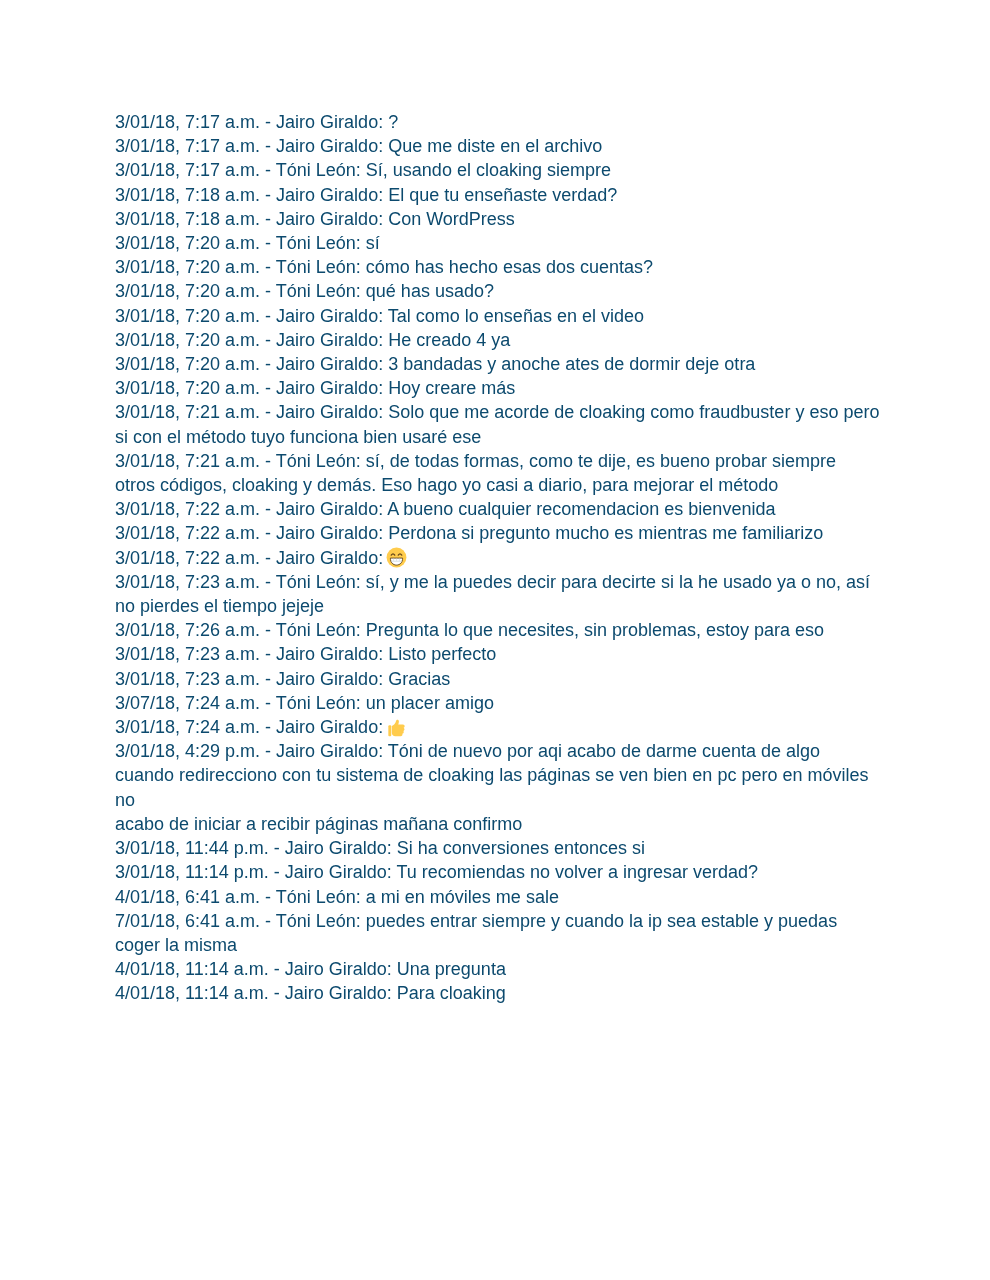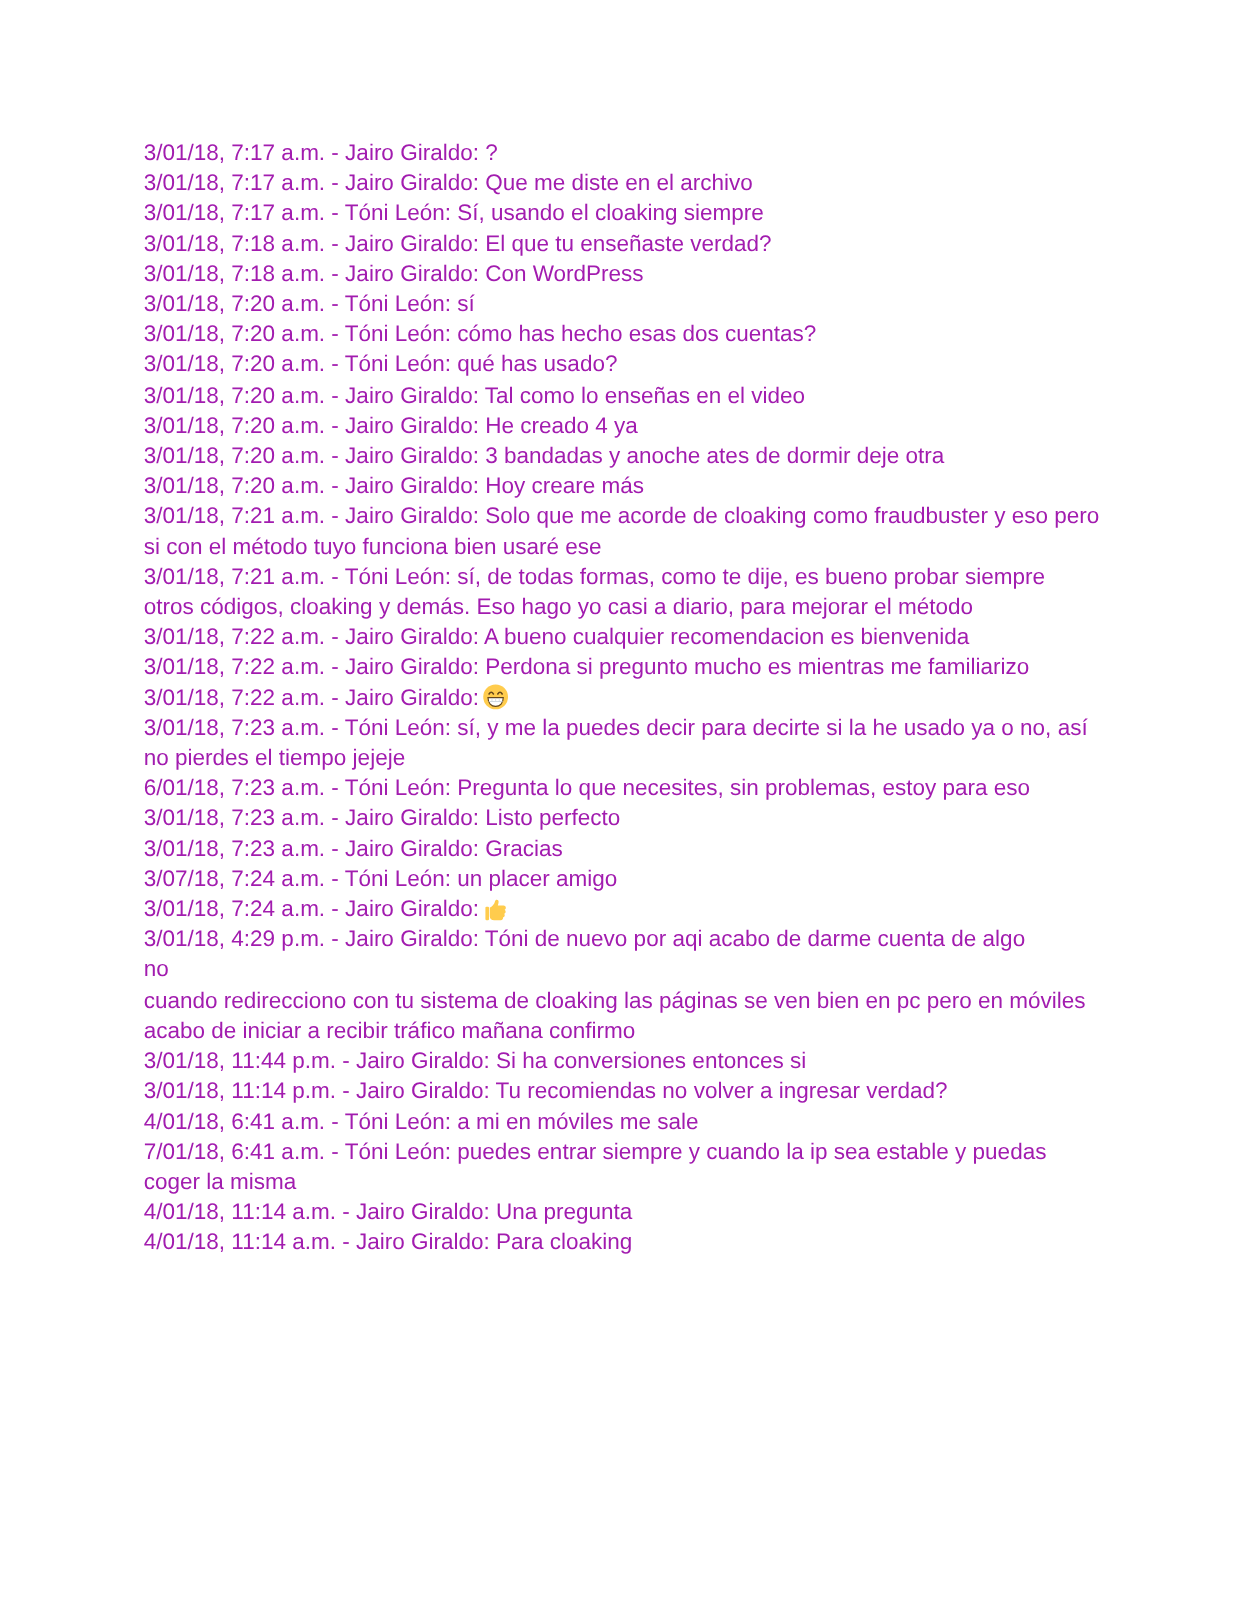--- a/index.html
+++ b/index.html
@@ -65,21 +65,21 @@
     <line x1="18" y1="19.6" x2="18" y2="23.8" stroke="#CCD6DD" stroke-width="1"></line>
     <line x1="23" y1="19.6" x2="23" y2="23.8" stroke="#CCD6DD" stroke-width="1"></line>
   </symbol>
   <symbol id="thumb-symbol" viewBox="0 0 36 36">
     <path fill="#FFCC4D" d="M10 17 C13 16.5 16.3 12.6 17.2 8.6 C17.9 5.4 22.3 6 22.1 9.3 C22 11.9 21 14.5 21 14.5 L29 14.5 C30.7 14.5 32 15.8 32 17.5 C32 18.7 31.3 19.7 30.2 20.2 C31.1 20.7 31.7 21.7 31.7 22.8 C31.7 24.1 30.9 25.2 29.7 25.6 C30.2 26.1 30.5 26.8 30.5 27.6 C30.5 29.1 29.4 30.3 28 30.5 C28.1 30.8 28.2 31.2 28.2 31.5 C28.2 33.2 26.9 34.5 25.2 34.5 L16 34.5 C12.5 34.5 10 32.5 10 29 Z"></path>
     <rect x="4" y="16" width="5" height="18.5" rx="1.6" fill="#FFCC4D"></rect>
   </symbol>
 </svg>
 
 <div class="page">
-  <div id="transcript" class="transcript" style="color: #a21caf;">
+  <div id="transcript" class="transcript" style="color: #0c4a6e;">
       <div class="message">
         <div class="line">3/01/18, 7:17 a.m. - Jairo Giraldo: ?</div>
       </div>
       <div class="message">
         <div class="line">3/01/18, 7:17 a.m. - Jairo Giraldo: Que me diste en el archivo</div>
       </div>
       <div class="message">
         <div class="line">3/01/18, 7:17 a.m. - Tóni León: Sí, usando el cloaking siempre</div>
       </div>
       <div class="message">
@@ -126,43 +126,43 @@
       <div class="message">
         <div class="line">3/01/18, 7:22 a.m. - Jairo Giraldo:<span class="emoji"><svg>
               <use href="#grin-symbol"></use>
             </svg></span></div>
       </div>
       <div class="message">
         <div class="line">3/01/18, 7:23 a.m. - Tóni León: sí, y me la puedes decir para decirte si la he usado ya o no, así</div>
         <div class="line">no pierdes el tiempo jejeje</div>
       </div>
       <div class="message">
-        <div class="line">6/01/18, 7:23 a.m. - Tóni León: Pregunta lo que necesites, sin problemas, estoy para eso</div>
+        <div class="line">3/01/18, 7:26 a.m. - Tóni León: Pregunta lo que necesites, sin problemas, estoy para eso</div>
       </div>
       <div class="message">
         <div class="line">3/01/18, 7:23 a.m. - Jairo Giraldo: Listo perfecto</div>
       </div>
       <div class="message">
         <div class="line">3/01/18, 7:23 a.m. - Jairo Giraldo: Gracias</div>
       </div>
       <div class="message">
         <div class="line">3/07/18, 7:24 a.m. - Tóni León: un placer amigo</div>
       </div>
       <div class="message">
         <div class="line">3/01/18, 7:24 a.m. - Jairo Giraldo:<span class="emoji"><svg>
               <use href="#thumb-symbol"></use>
             </svg></span></div>
       </div>
       <div class="message">
         <div class="line">3/01/18, 4:29 p.m. - Jairo Giraldo: Tóni de nuevo por aqi acabo de darme cuenta de algo</div>
+        <div class="line">cuando redirecciono con tu sistema de cloaking las páginas se ven bien en pc pero en móviles</div>
         <div class="line">no</div>
-        <div class="line">cuando redirecciono con tu sistema de cloaking las páginas se ven bien en pc pero en móviles</div>
       </div>
       <div class="message">
-        <div class="line">acabo de iniciar a recibir tráfico mañana confirmo</div>
+        <div class="line">acabo de iniciar a recibir páginas mañana confirmo</div>
       </div>
       <div class="message">
         <div class="line">3/01/18, 11:44 p.m. - Jairo Giraldo: Si ha conversiones entonces si</div>
       </div>
       <div class="message">
         <div class="line">3/01/18, 11:14 p.m. - Jairo Giraldo: Tu recomiendas no volver a ingresar verdad?</div>
       </div>
       <div class="message">
         <div class="line">4/01/18, 6:41 a.m. - Tóni León: a mi en móviles me sale</div>
       </div>

